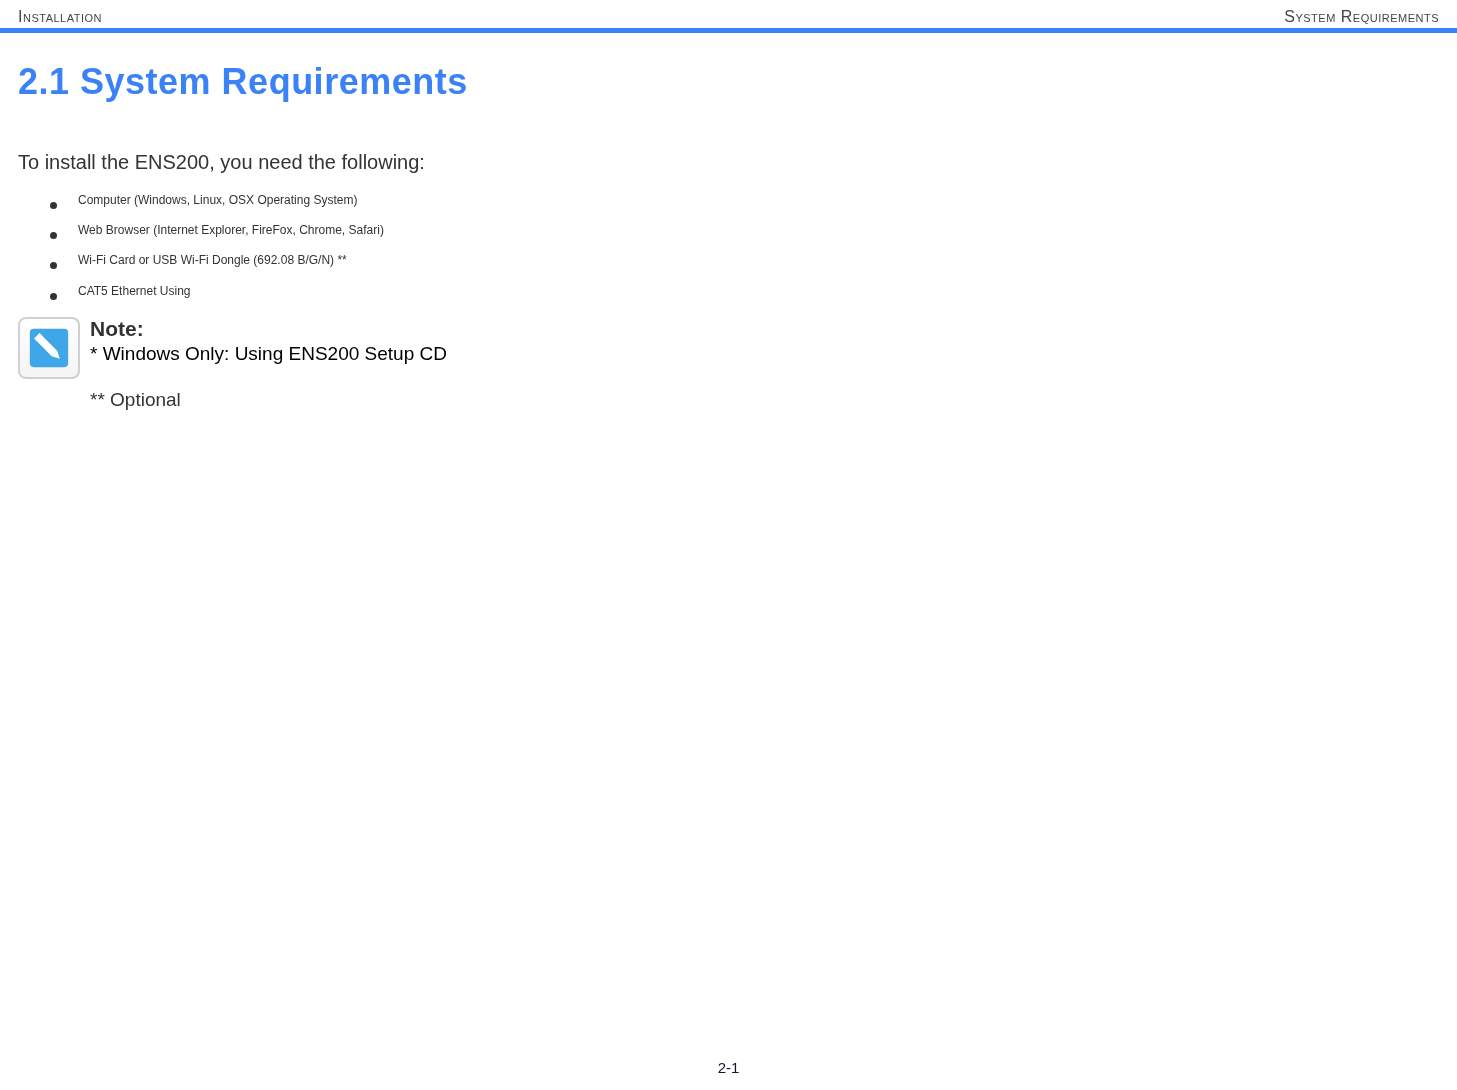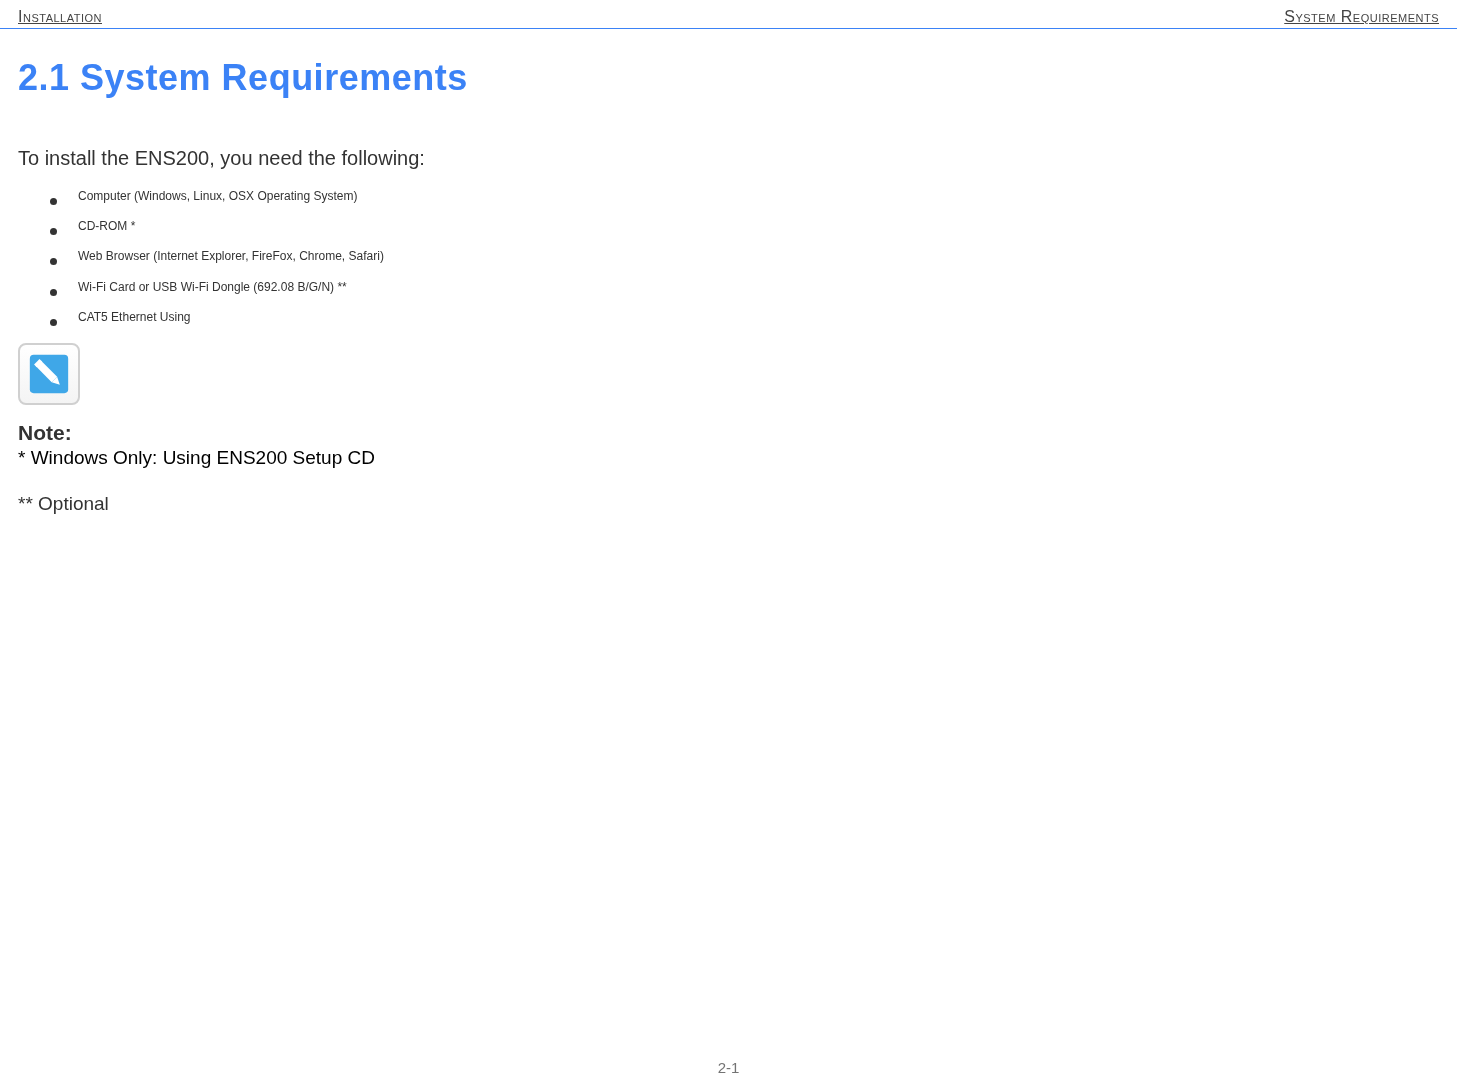--- a/index.html
+++ b/index.html
@@ -17,22 +17,21 @@
       padding: 0;
     }
     .page-header {
       display: flex;
       justify-content: space-between;
       padding: 8px 18px 2px 18px;
       font-size: 16px;
       font-variant: small-caps;
       letter-spacing: 0.5px;
       color: #444;
-      border-bottom: 1px solid #3b82f6;
-      text-decoration: underline;
+      border-bottom: 5px solid #3b82f6;
     }
     .content {
       padding: 28px 18px 0 18px;
     }
     h1.section-title {
       font-family: Verdana, Geneva, sans-serif;
       font-weight: bold;
       font-size: 36px;
       color: #3b82f6;
       letter-spacing: 0.5px;
@@ -63,22 +62,21 @@
       top: 10px;
       width: 7px;
       height: 7px;
       background: #333;
       border-radius: 50%;
     }
     .note-block {
       display: flex;
       align-items: flex-start;
       margin-top: 18px;
-      gap: 16px;
-      flex-direction: column;
+      gap: 10px;
     }
     .note-icon {
       width: 62px;
       height: 62px;
       flex-shrink: 0;
       border: 2px solid #d0d0d0;
       border-radius: 8px;
       background: linear-gradient(180deg, #ffffff 0%, #f4f4f4 100%);
       display: flex;
       align-items: center;
@@ -104,39 +102,38 @@
       font-size: 19px;
       color: #333;
       margin-top: 24px;
     }
     .page-footer {
       position: absolute;
       bottom: 14px;
       width: 100%;
       text-align: center;
       font-size: 15px;
-      color: #737373;
+      color: #0f172a;
     }
   </style>
 </head>
 <body>
 
 <div class="page-header">
   <span>Installation</span>
   <span>System Requirements</span>
 </div>
 
 <div class="content">
   <h1 class="section-title">2.1 System Requirements</h1>
 
   <p class="intro">To install the ENS200, you need the following:</p>
 
   <ul class="req-list">
     <li>Computer (Windows, Linux, OSX Operating System)</li>
-    <li>CD-ROM *</li>
     <li>Web Browser (Internet Explorer, FireFox, Chrome, Safari)</li>
     <li>Wi-Fi Card or USB Wi-Fi Dongle (692.08 B/G/N) **</li>
     <li>CAT5 Ethernet Using</li>
   </ul>
 
   <div class="note-block">
     <div class="note-icon">
       <svg viewBox="0 0 48 48">
         <rect x="4" y="4" width="40" height="40" rx="4" ry="4" fill="#3fa7e8"></rect>
         <g transform="rotate(-45 24 24)">

